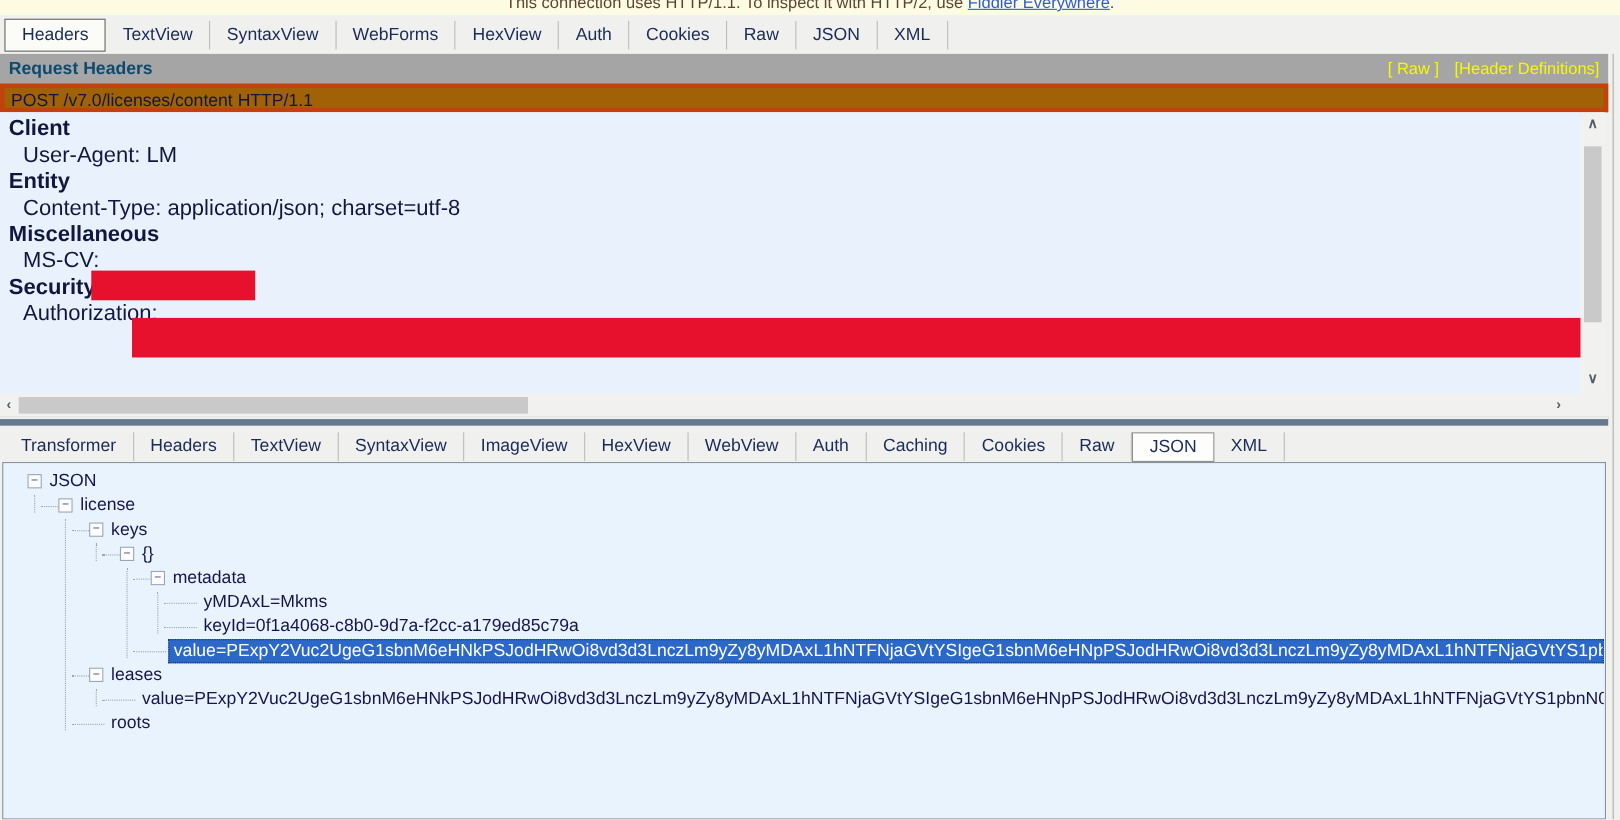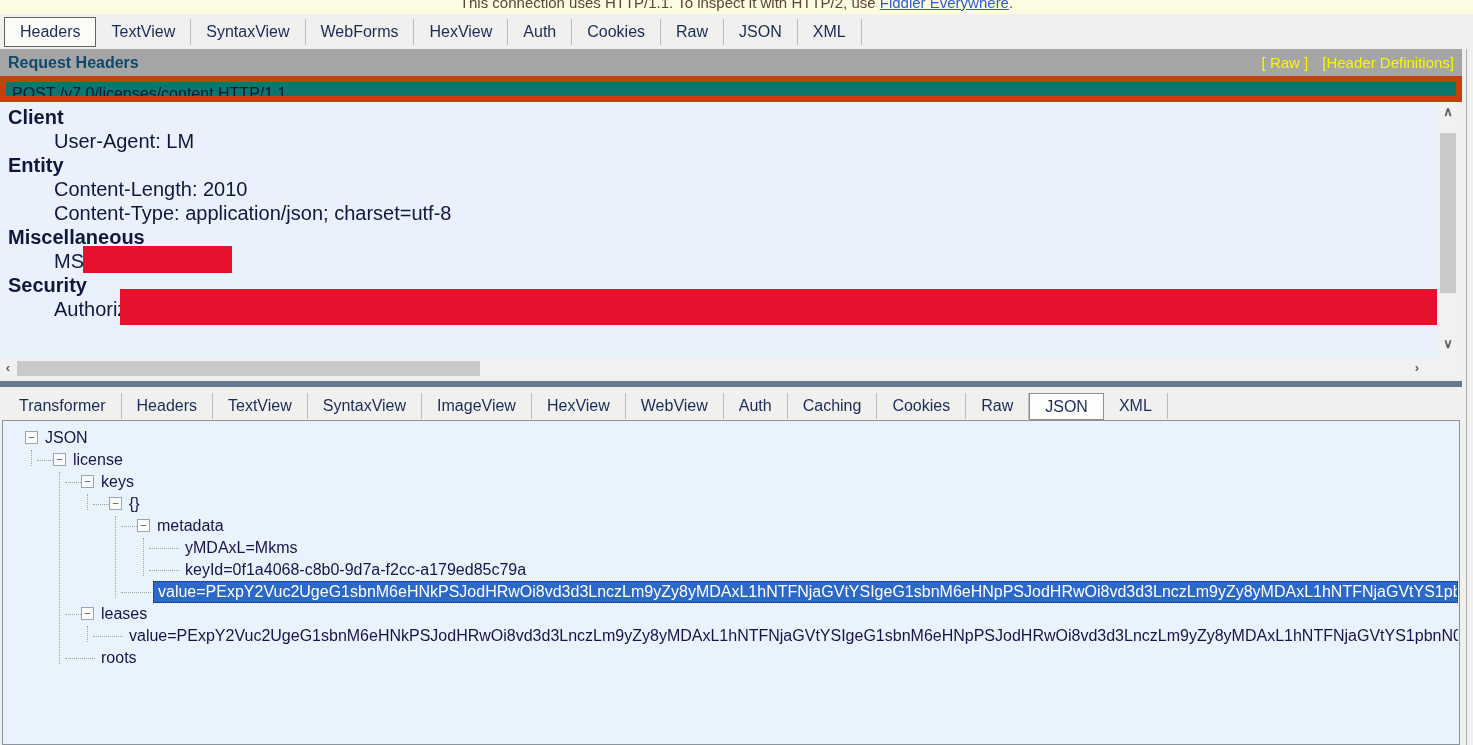--- a/index.html
+++ b/index.html
@@ -49,33 +49,33 @@
     background:#A5A5A5; display:flex; align-items:center;
     padding:0 8px;
   }
   .reqhdr-title { font-size:16px; font-weight:bold; color:#0c4a6e; flex:0 0 auto; }
   .reqhdr-links { margin-left:auto; display:flex; gap:14px; }
   .yellow-link { color:#F8F800; font-size:15px; cursor:pointer; white-space:nowrap; }
 
   
   .request-line {
     position:absolute; left:0; top:76px; width:1462px; height:26px;
-    background:#0f766e; border:6px solid #c2410c;
+    background:#a16207; border:4px solid #c2410c;
     font-size:16px; line-height:24px; padding-left:6px; color:#10173F;
     white-space:nowrap; overflow:hidden;
   }
 
   
   .hdr-content {
     position:absolute; left:0; top:102px; width:1437px; height:256px;
     background:#E9F2FC; overflow:hidden; padding-top:3px;
   }
   .hdr-row { font-size:20px; line-height:24px; white-space:nowrap; }
   .hdr-row.section { font-weight:bold; padding-left:8px; }
-  .hdr-row.entry { padding-left:54px; }
+  .hdr-row.entry { padding-left:21px; }
   .redaction {
     position:absolute; background:#E8112D; z-index:3;
   }
   .redaction.ms-cv { left:83px; top:144px; width:149px; height:27px; }
   .redaction.auth  { left:120px; top:187px; width:1317px; height:36px; }
 
   
   .vscroll {
     position:absolute; left:1437px; top:102px; width:22px; height:256px;
     background:#F1F1EF;
@@ -169,21 +169,20 @@
     <span class="yellow-link">[Header Definitions]</span>
   </span>
 </div>
 
 <div class="request-line">POST /v7.0/licenses/content HTTP/1.1</div>
 
 <div class="hdr-content">
   <div class="hdr-row section">Client</div>
   <div class="hdr-row entry">User-Agent: LM</div>
   <div class="hdr-row section">Entity</div>
-  <div class="hdr-row entry">Content-Length: 2010</div>
   <div class="hdr-row entry">Content-Type: application/json; charset=utf-8</div>
   <div class="hdr-row section">Miscellaneous</div>
   <div class="hdr-row entry">MS-CV:</div>
   <div class="hdr-row section">Security</div>
   <div class="hdr-row entry">Authorization:</div>
   <div class="redaction ms-cv"></div>
   <div class="redaction auth"></div>
 </div>
 
 <div class="vscroll">

